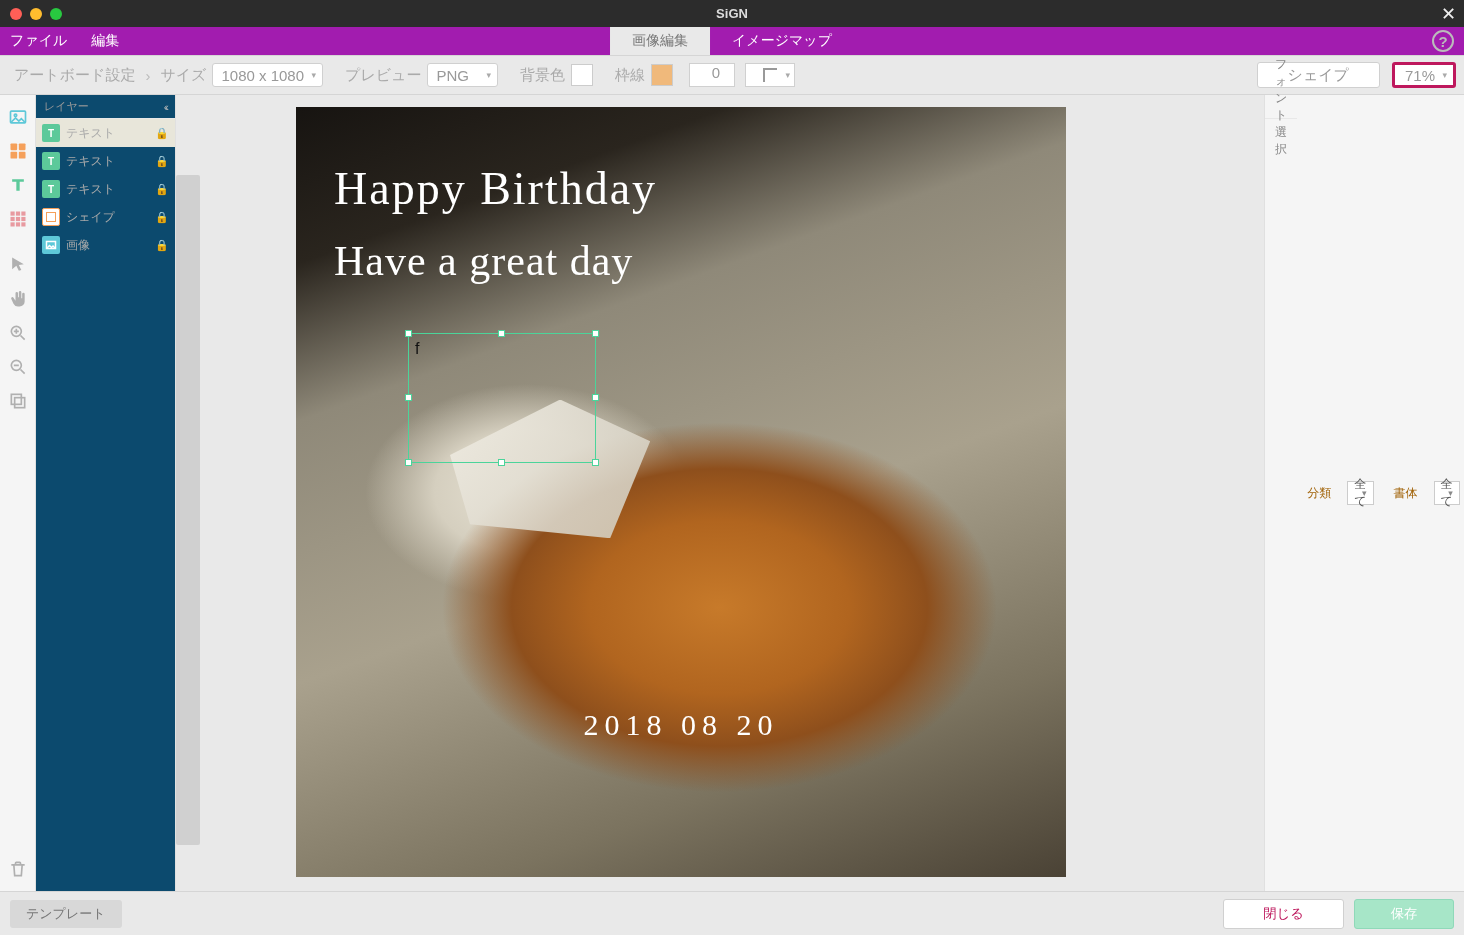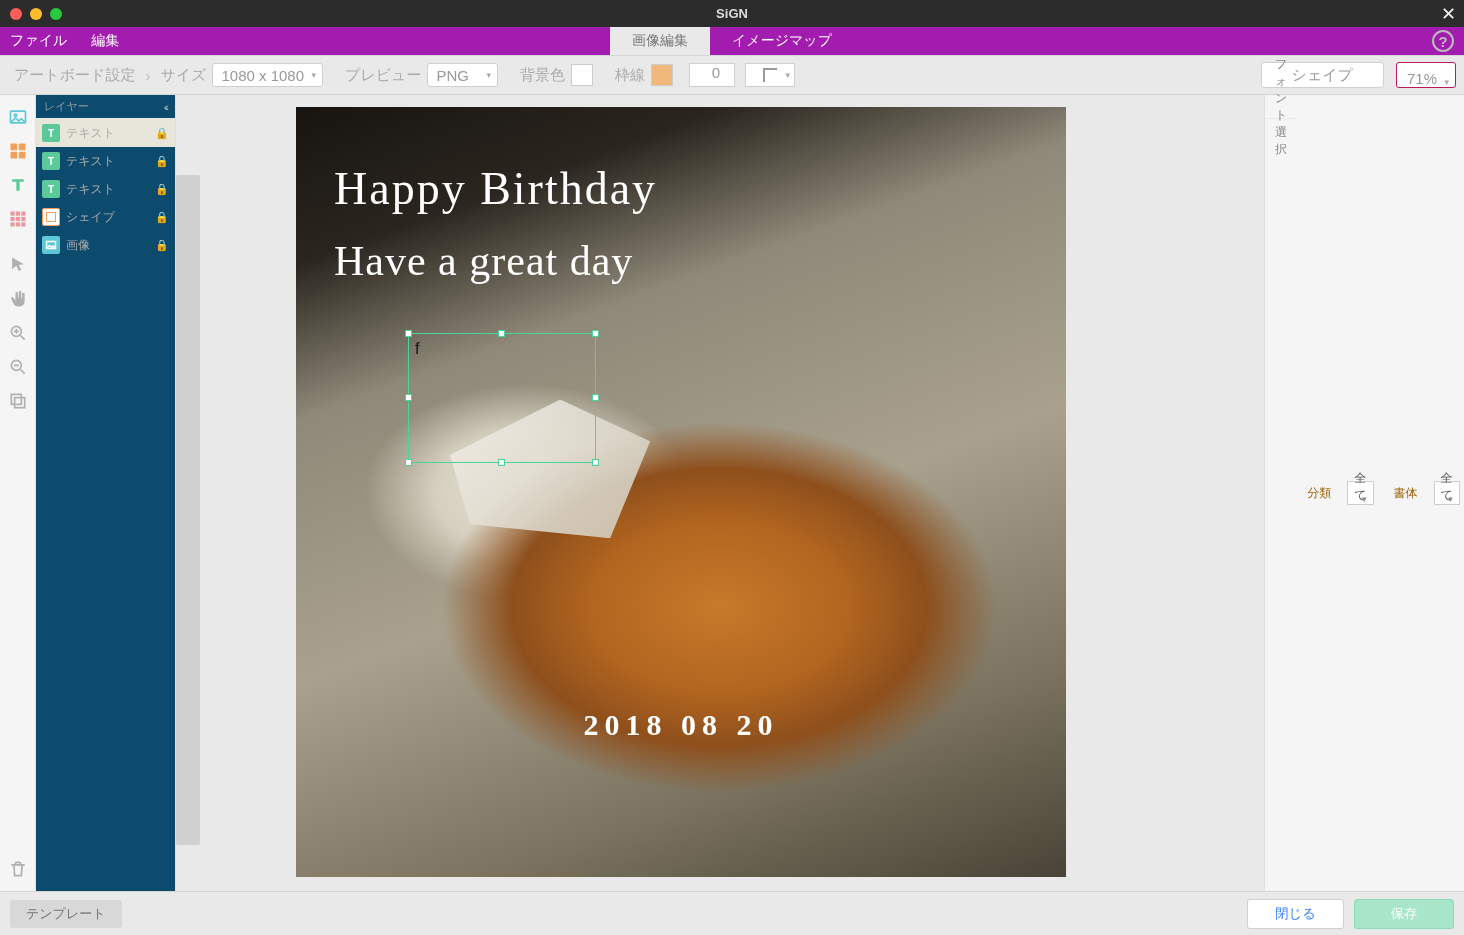--- a/index.html
+++ b/index.html
@@ -31,21 +31,21 @@
 .tb-select::after { content: "▾"; position: absolute; right: 6px; font-size: 9px; color: #aaa; }
 .swatch { width: 22px; height: 22px; border: 1px solid #ccc; margin-right: 16px; display: inline-block; }
 .swatch.bg { background: #fff; }
 .swatch.border { background: #f0b97b; }
 .num-input { width: 46px; height: 24px; border: 1px solid #d0d0d0; background: #fff; text-align: right; padding-right: 14px; color: #999; margin-right: 10px; position: relative; }
 .corner-select { width: 50px; height: 24px; border: 1px solid #d0d0d0; background: #fff; margin-right: 10px; display: inline-flex; align-items: center; justify-content: center; position: relative; cursor: pointer; }
 .corner-select::after { content: "▾"; position: absolute; right: 4px; font-size: 9px; color: #aaa; }
 .corner-glyph { width: 14px; height: 14px; border-left: 2px solid #999; border-top: 2px solid #999; }
 .toolbar-right { margin-left: auto; display: flex; align-items: center; }
 .btn-preview { height: 26px; border: 1px solid #d0d0d0; background: #fff; border-radius: 3px; padding: 0 30px; color: #999; margin-right: 12px; cursor: pointer; display: inline-flex; align-items: center; }
-.zoom-select { height: 26px; border: 1px solid #be185d; background: #fff; border-radius: 3px; padding: 0 18px 0 10px; color: #999; position: relative; cursor: pointer; display: inline-flex; align-items: flex-end; }
+.zoom-select { height: 26px; border: 3px solid #be185d; background: #fff; border-radius: 3px; padding: 0 18px 0 10px; color: #999; position: relative; cursor: pointer; display: inline-flex; align-items: center; }
 .zoom-select::after { content: "▾"; position: absolute; right: 6px; font-size: 9px; color: #aaa; }
 
 
 .main { display: flex; height: 796px; }
 
 
 .tool-rail { width: 36px; background: #f5f5f5; border-right: 1px solid #e0e0e0; display: flex; flex-direction: column; align-items: center; padding-top: 8px; }
 .tool-btn { width: 28px; height: 28px; margin-bottom: 6px; display: flex; align-items: center; justify-content: center; cursor: pointer; color: #b0b0b0; }
 .tool-btn svg { width: 20px; height: 20px; }
 .tool-rail .spacer { flex: 1; }
@@ -71,49 +71,49 @@
 
 .photo-bg { position: absolute; inset: 0; background:
   radial-gradient(ellipse 60% 40% at 55% 65%, #c77a2a 0%, #b1651f 28%, #8e4f1c 45%, rgba(0,0,0,0) 60%),
   radial-gradient(ellipse 30% 20% at 30% 50%, #e8e3d5 0%, #d5cfbf 40%, rgba(0,0,0,0) 70%),
   linear-gradient(160deg, #171411 0%, #2a251e 15%, #8f8979 30%, #a9a18d 55%, #7b735f 80%, #4a4235 100%);
 }
 .photo-bg::after { content:""; position:absolute; left:20%; top:38%; width:26%; height:18%; background: linear-gradient(135deg,#f2efe6,#cfc9ba); clip-path: polygon(0 40%, 55% 0, 100% 30%, 80% 100%, 10% 90%); opacity:.9; }
 .canvas-text { position: absolute; color: #fff; font-family: Georgia, "Times New Roman", serif; }
 .ct1 { left: 38px; top: 55px; font-size: 46px; letter-spacing: 2px; }
 .ct2 { left: 38px; top: 130px; font-size: 42px; letter-spacing: 1px; }
-.ct3 { left: 50%; transform: translateX(-50%); bottom: 135px; font-size: 30px; letter-spacing: 6px; font-weight: bold; }
+.ct3 { left: 50%; transform: translateX(-50%); bottom: 135px; font-size: 30px; letter-spacing: 6px; }
 .selection-box { position: absolute; left: 112px; top: 226px; width: 188px; height: 130px; border: 1.5px solid #4bd49a; }
 .selection-box .h { position: absolute; width: 7px; height: 7px; background: #fff; border: 1.5px solid #4bd49a; }
 .h.tl{left:-4px;top:-4px}.h.tm{left:calc(50% - 4px);top:-4px}.h.tr{right:-4px;top:-4px}
 .h.ml{left:-4px;top:calc(50% - 4px)}.h.mr{right:-4px;top:calc(50% - 4px)}
 .h.bl{left:-4px;bottom:-4px}.h.bm{left:calc(50% - 4px);bottom:-4px}.h.br{right:-4px;bottom:-4px}
 .sel-text { position: absolute; left: 6px; top: 6px; color: #111; font-size: 16px; font-family: Arial; }
 
 
 .font-panel { width: 200px; background: #f5f5f5; border-left: 1px solid #e0e0e0; display: flex; flex-direction: row; }
 .fp-header { height: 24px; padding: 0 10px; display: flex; align-items: center; font-size: 12px; color: #888; border-bottom: 1px solid #e8e8e8; }
 .fp-row { display: flex; align-items: center; padding: 8px 10px; }
 .fp-row label { width: 40px; font-size: 12px; color: #a16207; }
-.fp-select { flex: 1; height: 24px; border: 1px solid #ccc; background: #fff; font-size: 12px; color: #555; padding: 0 6px; position: relative; cursor: pointer; display:flex; align-items:flex-end;}
+.fp-select { flex: 1; height: 24px; border: 1px solid #ccc; background: #fff; font-size: 12px; color: #555; padding: 0 6px; position: relative; cursor: pointer; display:flex; align-items:center;}
 .fp-select::after { content: "▾"; position: absolute; right: 6px; font-size: 9px; color: #888; }
 .fp-search-wrap { padding: 4px 8px; }
 .fp-search { width: 100%; height: 30px; border: 2px solid #4bd49a; border-radius: 2px; padding: 0 30px 0 8px; font-size: 14px; color: #444; }
 .fp-search-wrap { position: relative; }
 .search-icon { position: absolute; right: 16px; top: 50%; transform: translateY(-50%); color: #888; }
 .font-list { flex: 1; overflow: auto; padding: 4px 0 4px 12px; }
 .font-item { height: 24px; display: flex; align-items: center; font-size: 13px; color: #666; cursor: pointer; }
 .fp-back { height: 30px; border: 1px solid #d0d0d0; background: #fff; margin: 6px 8px; display: flex; align-items: center; justify-content: center; font-size: 13px; color: #666; cursor: pointer; position: relative; }
 .fp-back-chev { position: absolute; left: 10px; color: #999; letter-spacing: -2px; }
 
 
 .footer { height: 44px; background: #e9e9e9; border-top: 1px solid #d5d5d5; display: flex; align-items: center; padding: 0 10px; }
 .btn-template { height: 28px; background: #d8d8d8; border: none; border-radius: 3px; padding: 0 16px; color: #777; font-size: 13px; cursor: pointer; }
 .footer-right { margin-left: auto; display: flex; gap: 10px; }
-.btn-close { height: 30px; width: 97px; border: 1px solid #d0d0d0; background: #fff; color: #3b82f6; border-radius: 3px; cursor: pointer; }
+.btn-close { height: 30px; width: 121px; border: 1px solid #d0d0d0; background: #fff; color: #be185d; border-radius: 3px; cursor: pointer; }
 .btn-save { height: 30px; width: 100px; border: 1px solid #8fd9b9; background: #a7e6c8; color: #fff; border-radius: 3px; cursor: pointer; }
 </style>
 </head>
 <body>
 
 <div class="titlebar">
   <div class="traffic-lights">
     <div class="traffic-light tl-red"></div>
     <div class="traffic-light tl-yellow"></div>
     <div class="traffic-light tl-green"></div>

